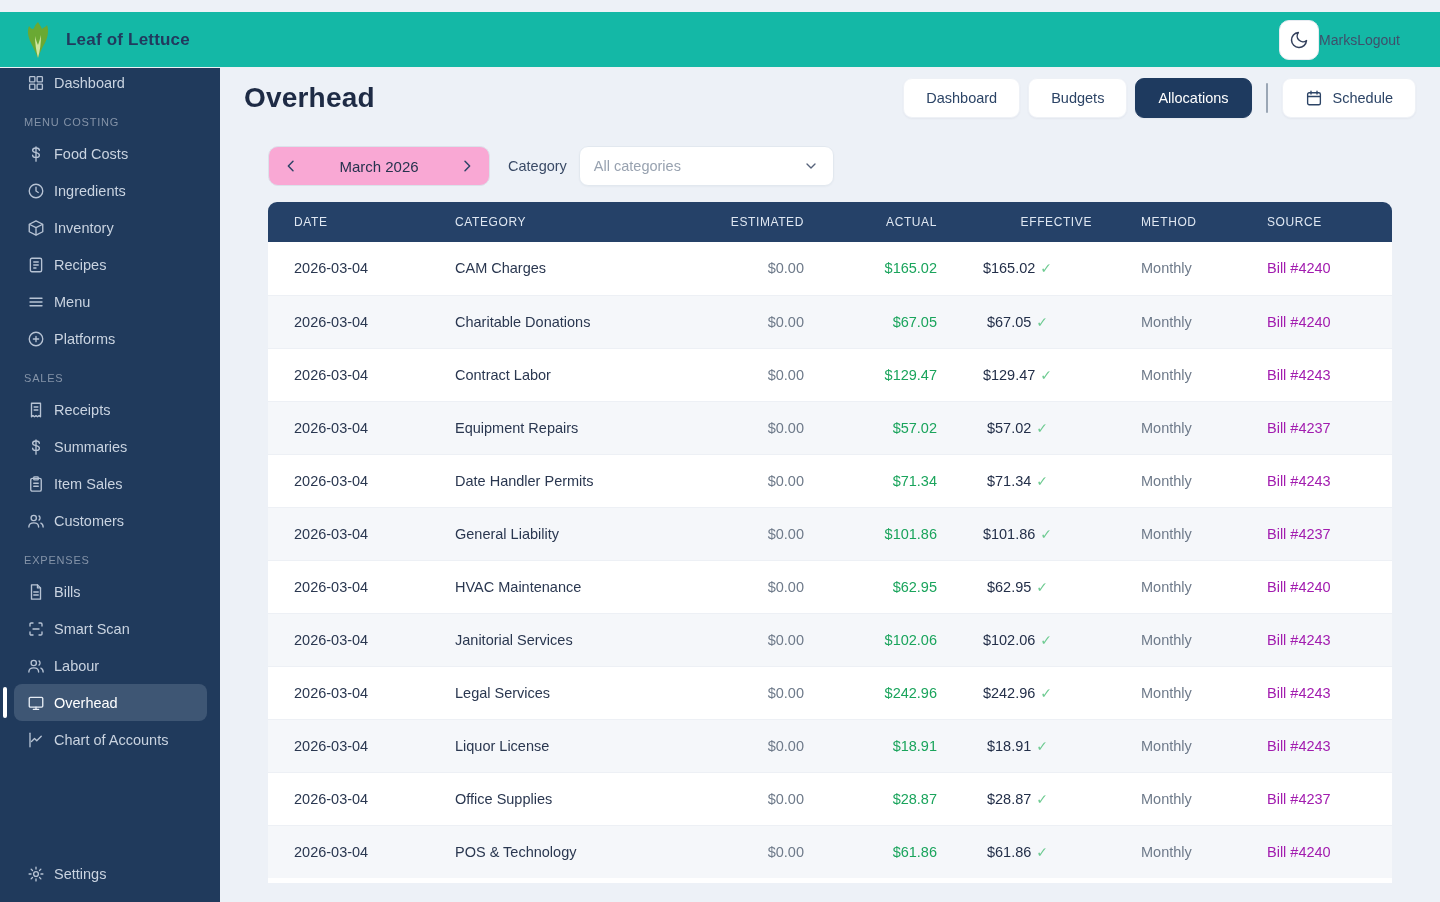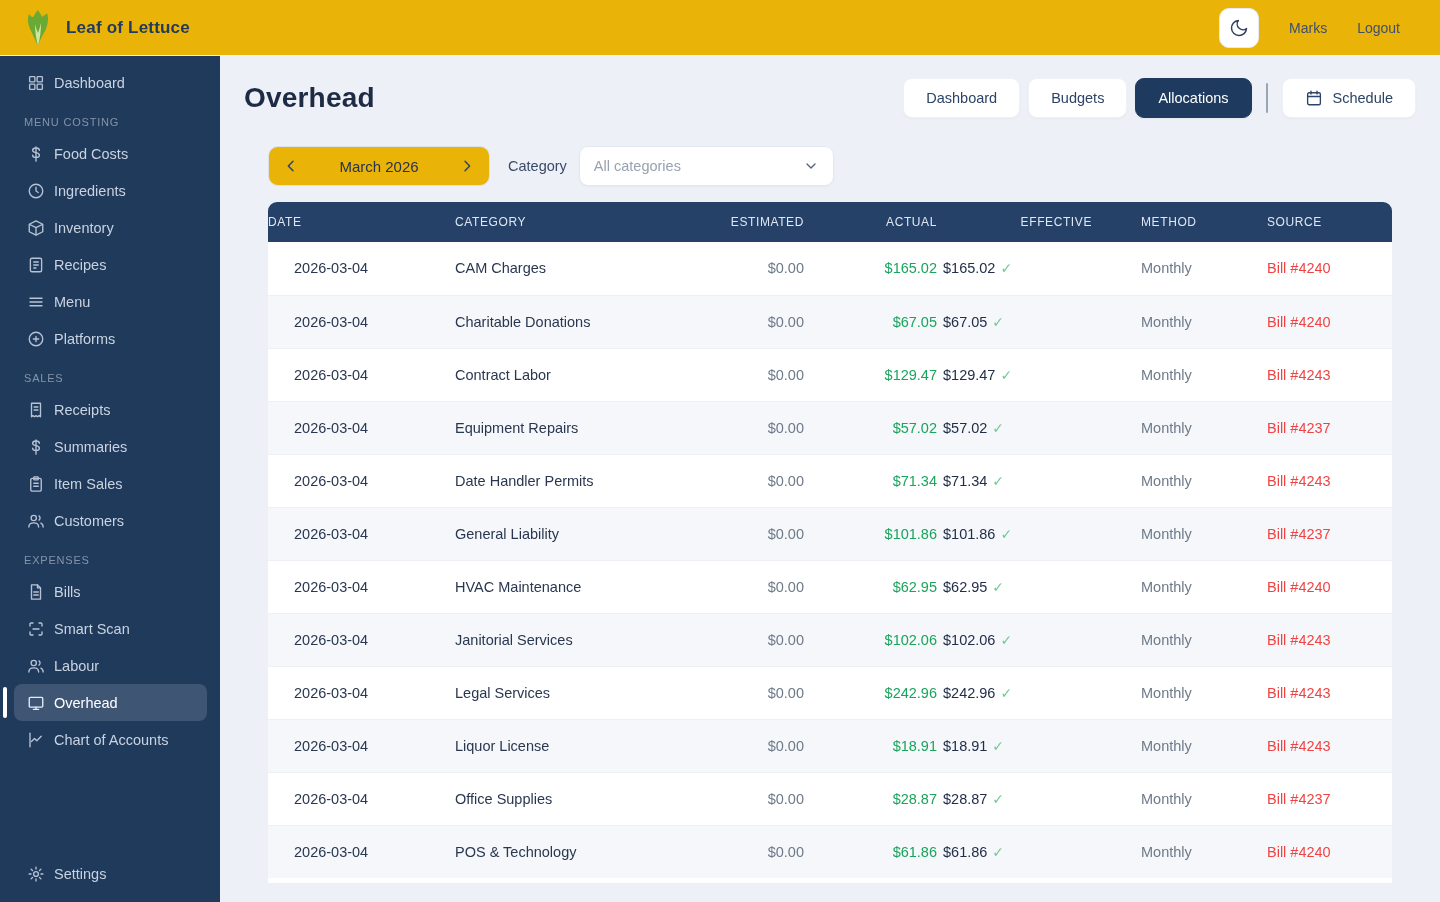--- a/index.html
+++ b/index.html
@@ -1,26 +1,26 @@
 <!DOCTYPE html>
 <html><head>
 <meta charset="utf-8">
 <style>
   * { margin:0; padding:0; box-sizing:border-box; }
   html,body { width:1440px; height:902px; overflow:hidden;
     font-family:"Liberation Sans","DejaVu Sans",sans-serif;
     background:#edf1f7; color:#24324c; }
 
   
-  .topbar { position:fixed; top:0; left:0; width:1440px; height:56px;
-    background:#eab308; display:flex; align-items:center; z-index:20;
+  .topbar { position:fixed; top:12px; left:0; width:1440px; height:56px;
+    background:#14b8a6; display:flex; align-items:center; z-index:20;
     border-bottom:1px solid #eef1f5; }
   .brand { display:flex; align-items:center; gap:14px; padding-left:24px; }
   .brand-name { font-size:17px; font-weight:700; color:#223a5e; letter-spacing:.2px; }
-  .topbar-right { margin-left:auto; display:flex; align-items:center; gap:30px; padding-right:40px; }
+  .topbar-right { margin-left:auto; display:flex; align-items:center; padding-right:40px; }
   .icon-btn { width:40px; height:40px; border:1px solid #e7ebf1; border-radius:10px;
     background:#fff; display:flex; align-items:center; justify-content:center; cursor:pointer; color:#33405c; }
   .top-link { font-size:14px; color:#3f4f6b; cursor:pointer; }
 
   
   .sidebar { position:fixed; top:56px; left:0; width:220px; height:846px;
     background:#203a5c; display:flex; flex-direction:column; padding-top:8px; }
   .side-item { position:relative; height:37px; display:flex; align-items:center; gap:9px;
     margin:0 13px 0 14px; padding-left:13px; border-radius:8px;
     color:#c9d3e0; font-size:14.5px; cursor:pointer; flex:none; }
@@ -39,54 +39,54 @@
   .title-row { display:flex; align-items:center; height:44px; }
   .page-title { font-size:28px; font-weight:700; color:#1e2b45; letter-spacing:.2px; }
   .title-actions { margin-left:auto; display:flex; align-items:center; gap:8px; }
   .btn { height:40px; padding:0 22px; border-radius:9px; background:#ffffff;
     border:1px solid #eef1f6; box-shadow:0 1px 2px rgba(30,45,74,.05);
     font-size:14.5px; color:#2c4466; display:flex; align-items:center; gap:10px; cursor:pointer; }
   .btn.primary { background:#1e3a5f; border-color:#1e3a5f; color:#ffffff; }
   .btn-divider { width:2px; height:30px; background:#9aa6b5; border-radius:1px; margin:0 6px; }
 
   .controls { margin:26px 0 0 24px; display:flex; align-items:center; height:40px; }
-  .month-nav { width:222px; height:40px; background:#eab308; border:1px solid #dbe2ea;
+  .month-nav { width:222px; height:40px; background:#f9a8d4; border:1px solid #dbe2ea;
     border-radius:10px; display:flex; align-items:center; }
   .month-nav .chev { width:44px; height:100%; display:flex; align-items:center; justify-content:center;
     color:#2c4466; cursor:pointer; }
   .month-label { flex:1; text-align:center; font-size:15px; color:#26334e; }
   .cat-label { margin-left:18px; font-size:14.5px; color:#3a4a66; }
   .select { margin-left:12px; width:255px; height:40px; background:#ffffff; border:1px solid #e2e8ef;
     border-radius:9px; display:flex; align-items:center; padding:0 14px; cursor:pointer;
     box-shadow:0 1px 2px rgba(30,45,74,.04);gap:12px; }
   .select .placeholder { font-size:14.5px; color:#98a2b0; }
   .select svg { margin-left:auto; color:#56627a; }
 
   
   .table-wrap { margin:16px 0 0 24px; width:1124px; border-radius:9px 9px 0 0; overflow:hidden; }
   table { width:1124px; border-collapse:collapse; table-layout:fixed; }
   col.c-date{width:160px} col.c-cat{width:230px} col.c-est{width:150px}
   col.c-act{width:135px} col.c-eff{width:185px} col.c-met{width:127px} col.c-src{width:137px}
   thead th { background:#254168; height:40px; color:#dfe7f2; font-size:12px; font-weight:500;
     letter-spacing:.6px; text-transform:uppercase; text-align:left; }
-  th.h-date{} th.h-cat{padding-left:27px}
+  th.h-date{padding-left:26px} th.h-cat{padding-left:27px}
   th.h-est,th.h-act{text-align:right} th.h-est{padding-right:4px} th.h-act{padding-right:6px}
   th.h-eff{text-align:right; padding-right:36px}
   th.h-met{padding-left:13px} th.h-src{padding-left:12px}
   tbody td { height:53px; font-size:14.5px; background:#ffffff; border-top:1px solid #edf0f5; }
   tbody tr:first-child td { border-top:none; }
   tbody tr:nth-child(even) td { background:#f5f7fa; }
   td.c-date{padding-left:26px; color:#2a3750}
   td.c-cat{padding-left:27px; color:#2a3750}
   td.c-est{text-align:right; padding-right:4px; color:#6e7a8a}
   td.c-act{text-align:right; padding-right:6px; color:#1aa45c}
-  td.c-eff{text-align:left; padding-right:36px; color:#232f49}
+  td.c-eff{text-align:center; padding-right:36px; color:#232f49}
   td.c-eff .check{color:#6ecb92; margin-left:5px; font-size:14px}
   td.c-met{padding-left:13px; color:#6e7a8a}
-  td.c-src{padding-left:12px; color:#ef4444}
+  td.c-src{padding-left:12px; color:#a21caf}
   .partial-row { height:5px; background:#ffffff; }
 </style>
 </head>
 <body>
 
 <header class="topbar">
   <div class="brand">
     <span style="display:flex">
       <svg width="28" height="38" viewBox="0 0 28 38">
         <path d="M14 37 C11 30 9 26 7 22 C4 16 3 10 5 5 C7 8 9 9 10 7 C11 4 13 2 14 1 C15 3 17 5 18 8 C20 6 22 6 23 4 C25 9 24 16 21 22 C18 27 16 31 14 37 Z" fill="#6aa933"></path>

